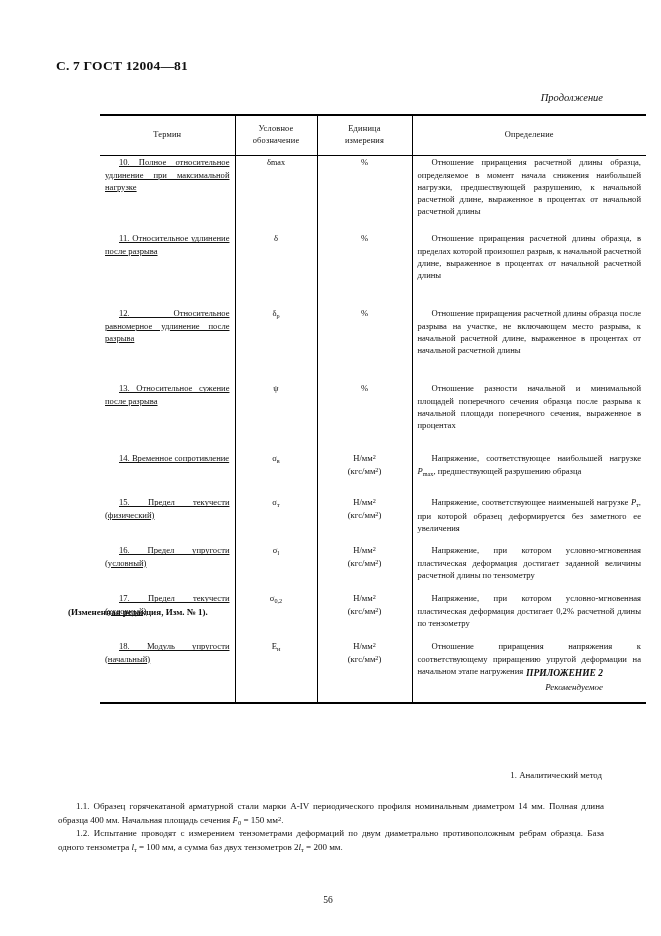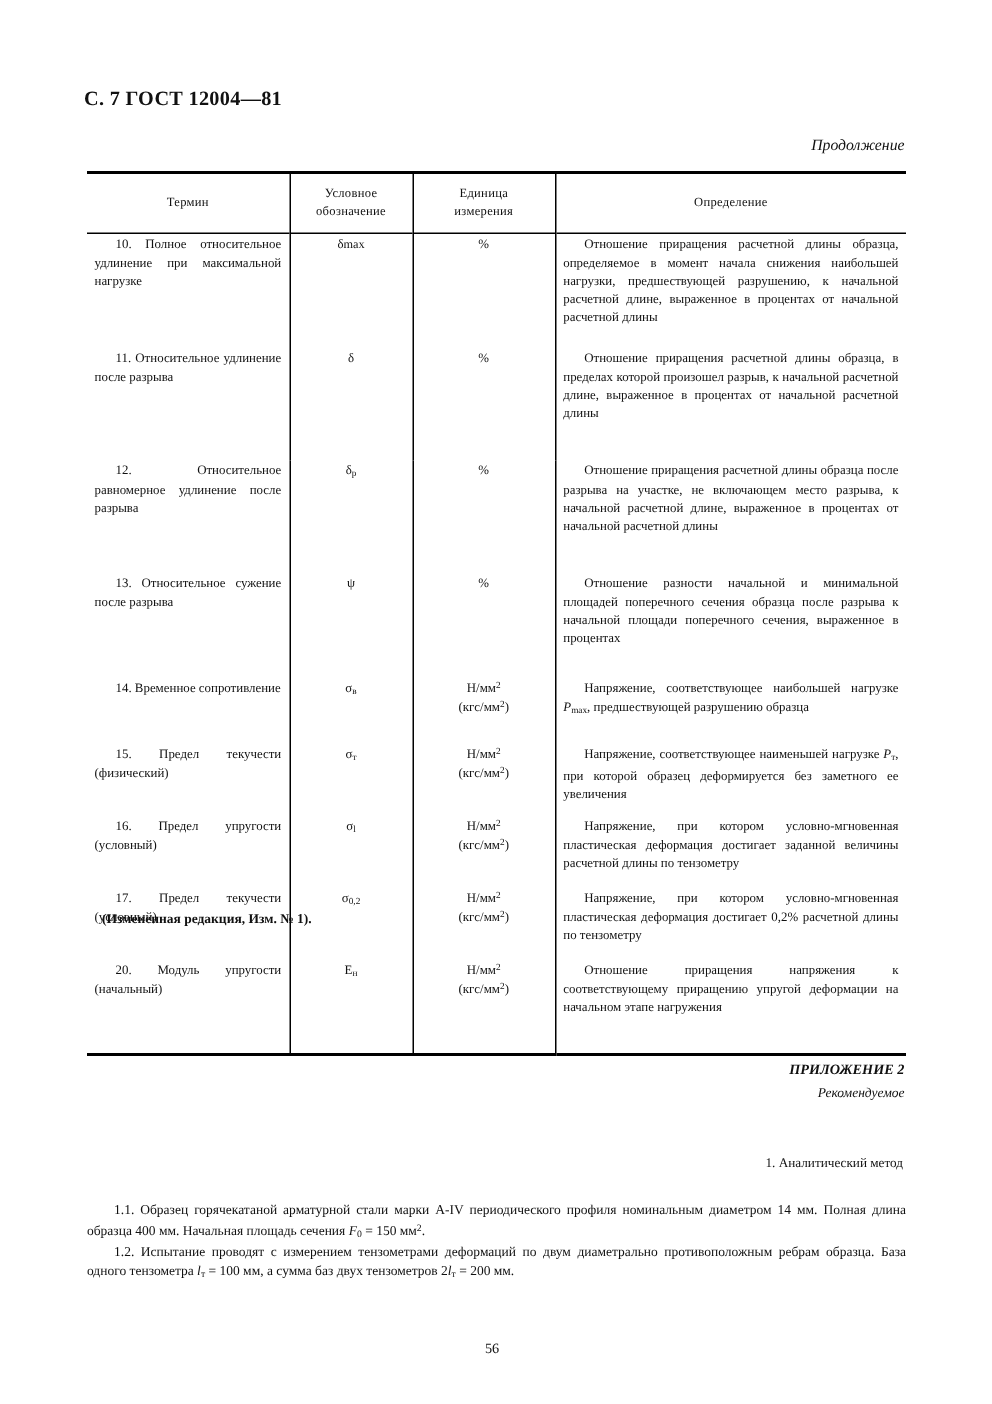--- a/index.html
+++ b/index.html
@@ -45,20 +45,21 @@
   .tbl-wrap {
     position: absolute;
     left: 58px;
     top: 114px;
     width: 546px;
   }
   table.spec {
     border-collapse: collapse;
     width: 546px;
     table-layout: fixed;
+    margin-left: 42px;
   }
   table.spec col.c-term  { width: 135px; }
   table.spec col.c-sym   { width: 82px; }
   table.spec col.c-unit  { width: 95px; }
   table.spec col.c-def   { width: 234px; }
 
   table.spec thead th {
     font-size: 8.4px;
     font-weight: normal;
     text-align: center;
@@ -82,21 +83,21 @@
     border-left: 1px solid #000;
     vertical-align: top;
   }
   table.spec tbody td:first-child { border-left: none; }
 
   td.term {
     text-align: justify;
     text-align-last: left;
     padding-top: 5px;
   }
-  td.term .ind { text-indent: 14px; display: block; }
+  td.term .ind { text-indent: 14px; display: block; text-decoration: underline; }
   td.sym {
     text-align: center;
     padding-top: 5px;
   }
   td.unit {
     text-align: center;
     padding-top: 5px;
     line-height: 1.5;
   }
   td.def {
@@ -128,21 +129,20 @@
   
   .appendix-label {
     position: absolute;
     right: 58px;
     top: 666px;
     text-align: right;
     font-size: 9.5px;
     font-style: italic;
     font-weight: bold;
     line-height: 1.55;
-    margin-top: 41px;
   }
   .appendix-sub {
     font-weight: normal;
     font-size: 9px;
     display: block;
   }
 
   .app-title {
     position: absolute;
     left: 60px;
@@ -297,21 +297,21 @@
               <span class="ind">17. Предел текучести (условный)</span>
             </td>
             <td class="sym">σ<sub>0,2</sub></td>
             <td class="unit">Н/мм<sup>2</sup><br>(кгс/мм<sup>2</sup>)</td>
             <td class="def">
               <p>Напряжение, при котором условно-мгновенная пластическая деформация достигает 0,2% расчетной длины по тензометру</p>
             </td>
           </tr>
           <tr style="border-bottom: 2px solid rgb(0, 0, 0);">
             <td class="term" style="height: 56px; border-bottom: 2px solid rgb(0, 0, 0); padding-bottom: 6px;">
-              <span class="ind">20. Модуль упругости (начальный)</span>
+              <span class="ind">18. Модуль упругости (начальный)</span>
             </td>
             <td class="sym" style="border-bottom: 2px solid rgb(0, 0, 0); padding-bottom: 6px;">E<sub>н</sub></td>
             <td class="unit" style="border-bottom: 2px solid rgb(0, 0, 0); padding-bottom: 6px;">Н/мм<sup>2</sup><br>(кгс/мм<sup>2</sup>)</td>
             <td class="def" style="border-bottom: 2px solid rgb(0, 0, 0); padding-bottom: 6px;">
               <p>Отношение приращения напряжения к соответствующему приращению упругой деформации на начальном этапе нагружения</p>
             </td>
           </tr>
         </tbody>
     </table>
   </div>

